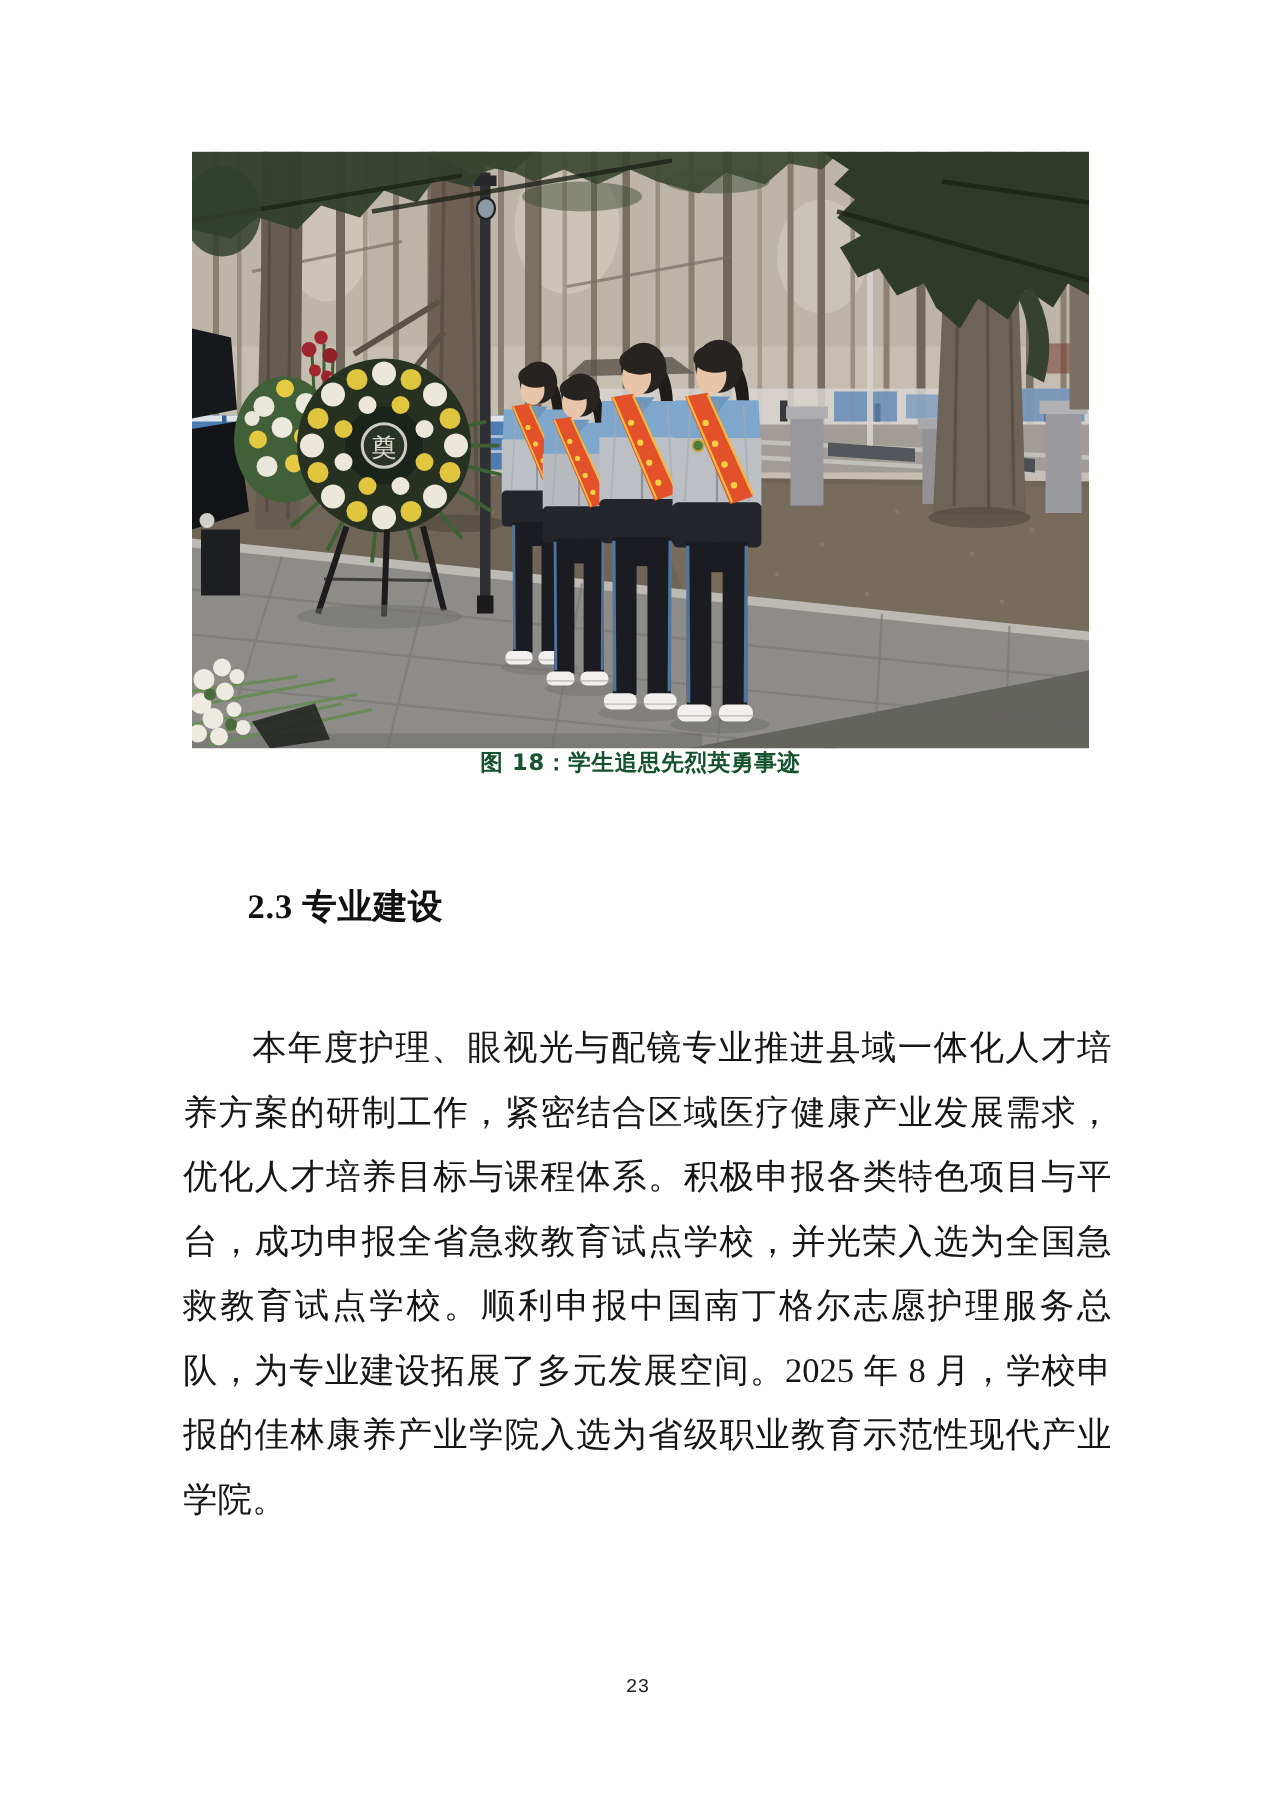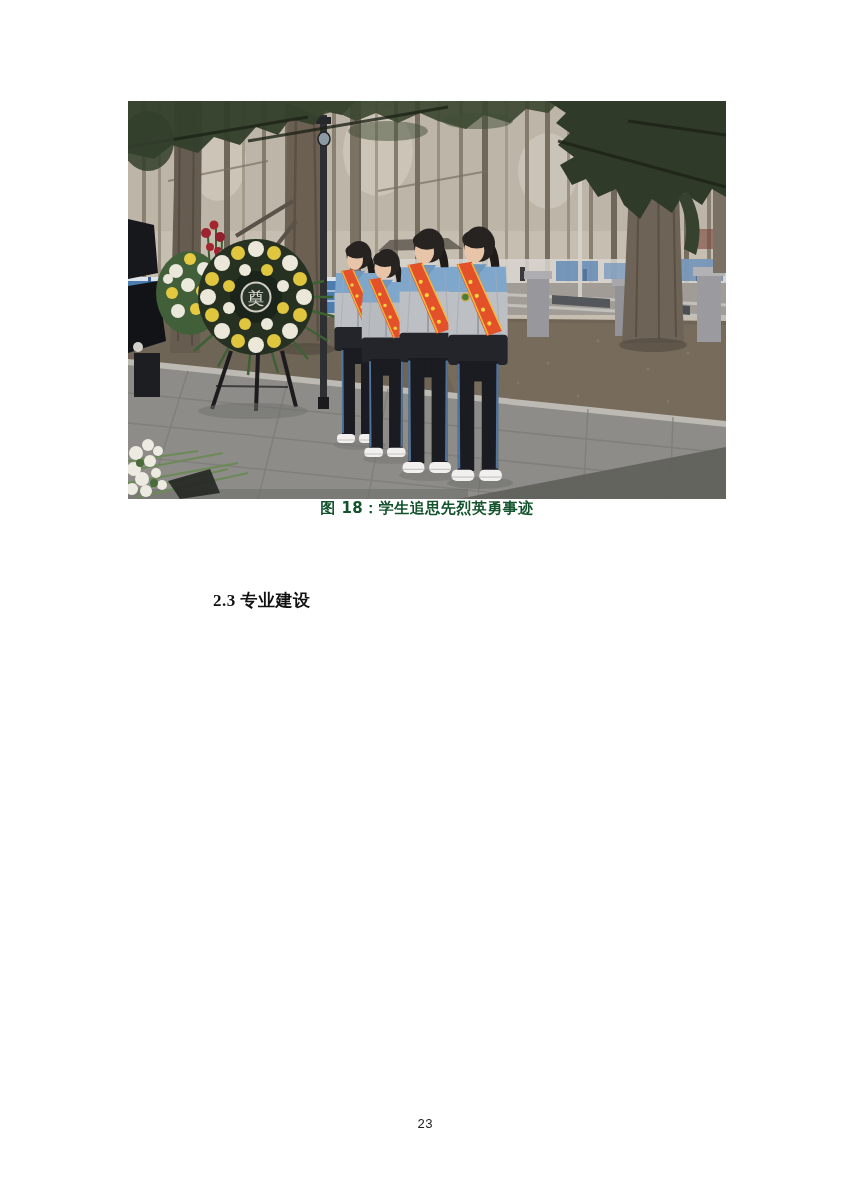--- a/index.html
+++ b/index.html
@@ -10,22 +10,22 @@
   .photo{
     position:absolute;left:128px;top:101px;width:598px;height:398px;overflow:hidden;
   }
   .photo svg{display:block;width:598px;height:398px;}
   .caption{
     position:absolute;left:128px;top:499px;width:598px;text-align:center;
     font-family:"DejaVu Sans","Liberation Sans",sans-serif;
     font-size:15px;font-weight:bold;color:#14532d;letter-spacing:.5px;white-space:nowrap;
   }
   .heading{
-    position:absolute;left:165px;font-size:17px;font-weight:bold;line-height:1.2;
-    color:#111;letter-spacing:.5px;white-space:nowrap;margin-left:48px;
+    position:absolute;left:165px;font-size:23px;font-weight:bold;line-height:1.2;
+    color:#111;letter-spacing:.5px;white-space:nowrap;
   }
   .h-2-3{top:591px;}
   .h-2-3-1{top:638px;}
   .h-2-3-2{top:988px;}
   .body-par{
     position:absolute;left:122px;top:677px;width:619px;
     font-size:23px;line-height:43px;text-align:justify;text-justify:inter-character;
     text-indent:46px;color:#161616;
   }
   .page-number{
@@ -397,16 +397,17 @@
           <rect x="1" y="-9" width="18" height="9" rx="4" fill="#f1f0ee"></rect>
           <path d="M-21,-3 h18 M1,-3 h18" stroke="#c8c6c1" stroke-width="1" fill="none"></path>
         </g>
       </g>
     </svg>
   </div>
 
   <div class="caption">图 18：学生追思先烈英勇事迹</div>
 
   <div class="heading h-2-3">2.3 专业建设</div>
+  <div class="body-par">本年度护理、眼视光与配镜专业推进县域一体化人才培养方案的研制工作，紧密结合区域医疗健康产业发展需求，优化人才培养目标与课程体系。积极申报各类特色项目与平台，成功申报全省急救教育试点学校，并光荣入选为全国急救教育试点学校。顺利申报中国南丁格尔志愿护理服务总队，为专业建设拓展了多元发展空间。2025 年 8 月，学校申报的佳林康养产业学院入选为省级职业教育示范性现代产业学院。</div>
 
   <div class="page-number">23</div>
 
 </div>
 
 </body></html>

